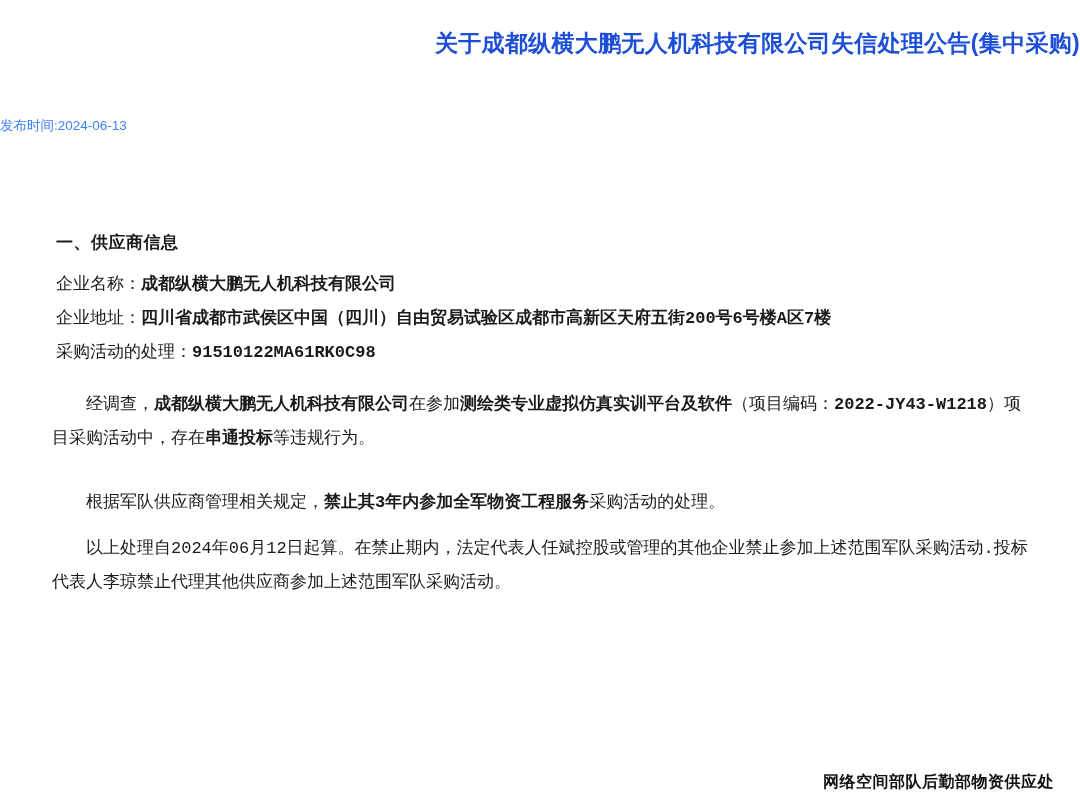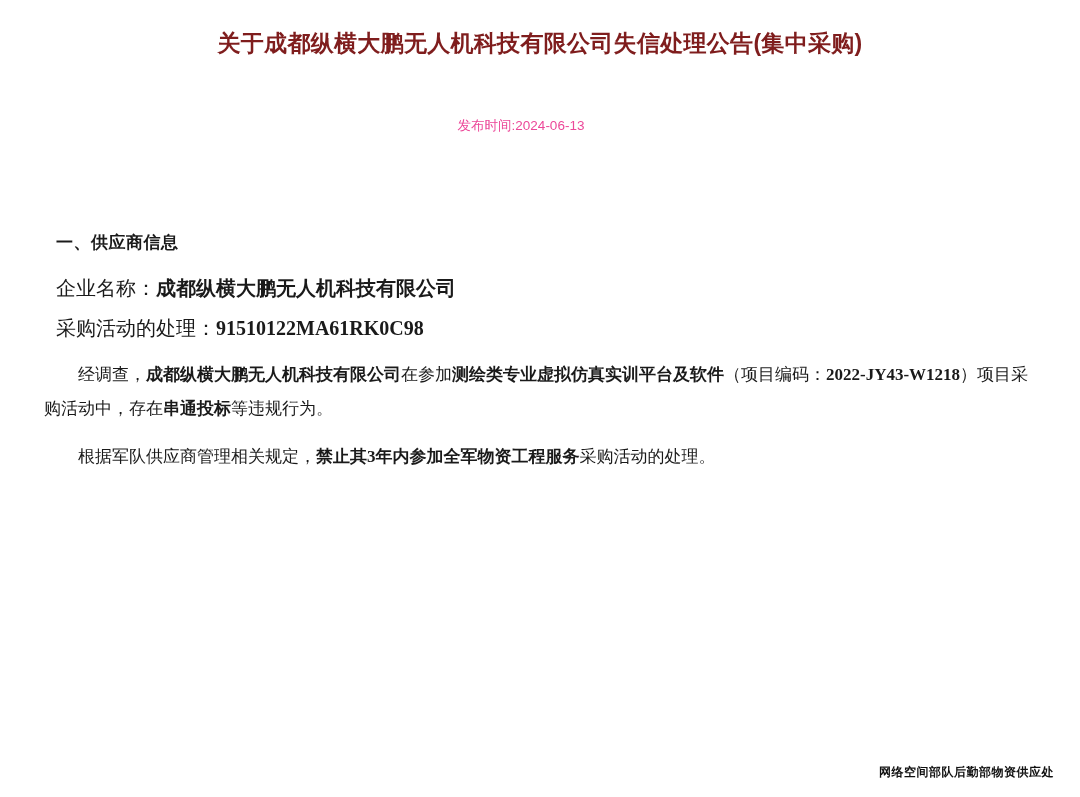--- a/index.html
+++ b/index.html
@@ -15,77 +15,78 @@
     position: relative;
     overflow: hidden;
   }
   .page {
     width: 1080px;
     height: 797px;
     position: relative;
     box-sizing: border-box;
   }
   .doc-title {
-    text-align: center;
+    text-align: right;
     font-family: "Liberation Sans", "DejaVu Sans", sans-serif;
     font-weight: bold;
     font-size: 23px;
-    color: #7f1d1d;
+    color: #1d4ed8;
     padding-top: 28px;
     letter-spacing: 0.3px;
   }
   .publish-date {
-    text-align: center;
+    text-align: left;
     font-family: "Liberation Sans", "DejaVu Sans", sans-serif;
     font-size: 13.5px;
-    color: #ec4899;
+    color: #3b82f6;
     padding-right: 38px;
     padding-top: 58px;
   }
   .content {
     padding: 96px 40px 0 40px;
+    font-family: Liberation Mono, monospace;
   }
   .section-heading {
     font-weight: bold;
     font-size: 17px;
     margin: 0 0 14px 0;
     padding-left: 16px;
     letter-spacing: 0.5px;
   }
   .field-line {
-    font-size: 20px;
+    font-size: 17px;
     line-height: 2.0;
     padding-left: 16px;
     margin: 0;
   }
   .field-label {
     font-weight: normal;
   }
   .field-value {
     font-weight: bold;
   }
   .strong {
     font-weight: bold;
   }
   .block-gap-sm { height: 6px; }
   .flow {
     font-size: 17px;
     line-height: 2.0;
-    margin: 4px;
+    margin: 12px;
   }
   .flow-indent {
     text-indent: 34px;
   }
   .footer {
     position: absolute;
     right: 26px;
-    bottom: 16px;
+    bottom: 4px;
     font-family: "Liberation Sans", "DejaVu Sans", sans-serif;
     font-weight: bold;
-    font-size: 12px;
+    font-size: 16px;
     color: #111;
     letter-spacing: 0.5px;
   }
 </style>
 </head>
 <body>
 
 <div class="page">
 
   <div class="doc-title">关于成都纵横大鹏无人机科技有限公司失信处理公告(集中采购)</div>
@@ -93,37 +94,41 @@
   <div class="publish-date">发布时间:2024-06-13</div>
 
   <div class="content">
 
     <div class="section-heading">一、供应商信息</div>
 
     <p class="field-line">
       <span class="field-label">企业名称：</span><span class="field-value">成都纵横大鹏无人机科技有限公司</span>
     </p>
 
+    <p class="field-line">
+      <span class="field-label">企业地址：</span><span class="field-value">四川省成都市武侯区中国（四川）自由贸易试验区成都市高新区天府五街200号6号楼A区7楼</span>
+    </p>
 
     <p class="field-line">
       <span class="field-label">采购活动的处理：</span><span class="field-value">91510122MA61RK0C98</span>
     </p>
 
     <div class="block-gap-sm"></div>
 
 
     <p class="flow flow-indent">
       <span>经调查，</span><span class="strong">成都纵横大鹏无人机科技有限公司</span><span>在参加</span><span class="strong">测绘类专业虚拟仿真实训平台及软件</span><span>（项目编码：</span><span class="strong">2022-JY43-W1218</span><span>）项目采购活动</span><span>中，存在</span><span class="strong">串通投标</span><span>等违规行为。</span>
     </p>
 
     <div class="block-gap-sm"></div>
 
 
     <p class="flow flow-indent">
       <span>根据军队供应商管理相关规定，</span><span class="strong">禁止其3年内参加全军物资工程服务</span><span>采购活动的处理。</span>
     </p>
 
+    <p class="flow flow-indent">以上处理自2024年06月12日起算。在禁止期内，法定代表人任斌控股或管理的其他企业禁止参加上述范围军队采购活动.投标代表人李琼禁止代理其他供应商参加上述范围军队采购活动。</p>
 
   </div>
 
   <div class="footer">网络空间部队后勤部物资供应处</div>
 
 </div>
 
 </body></html>

